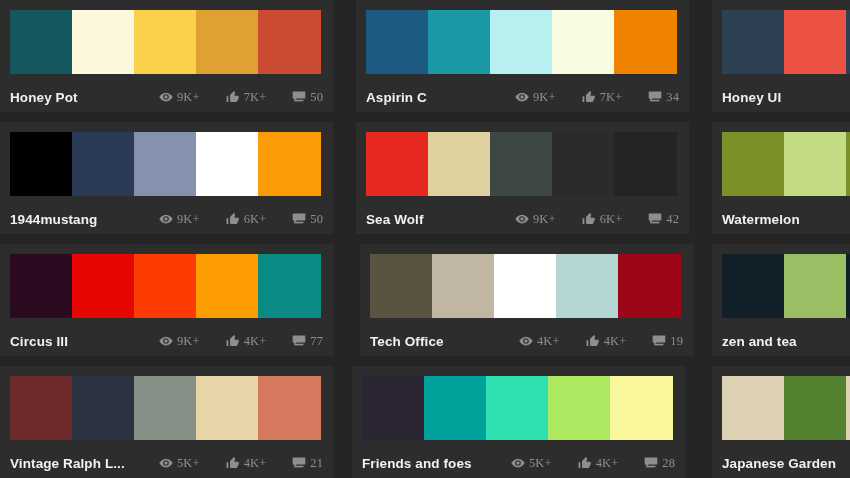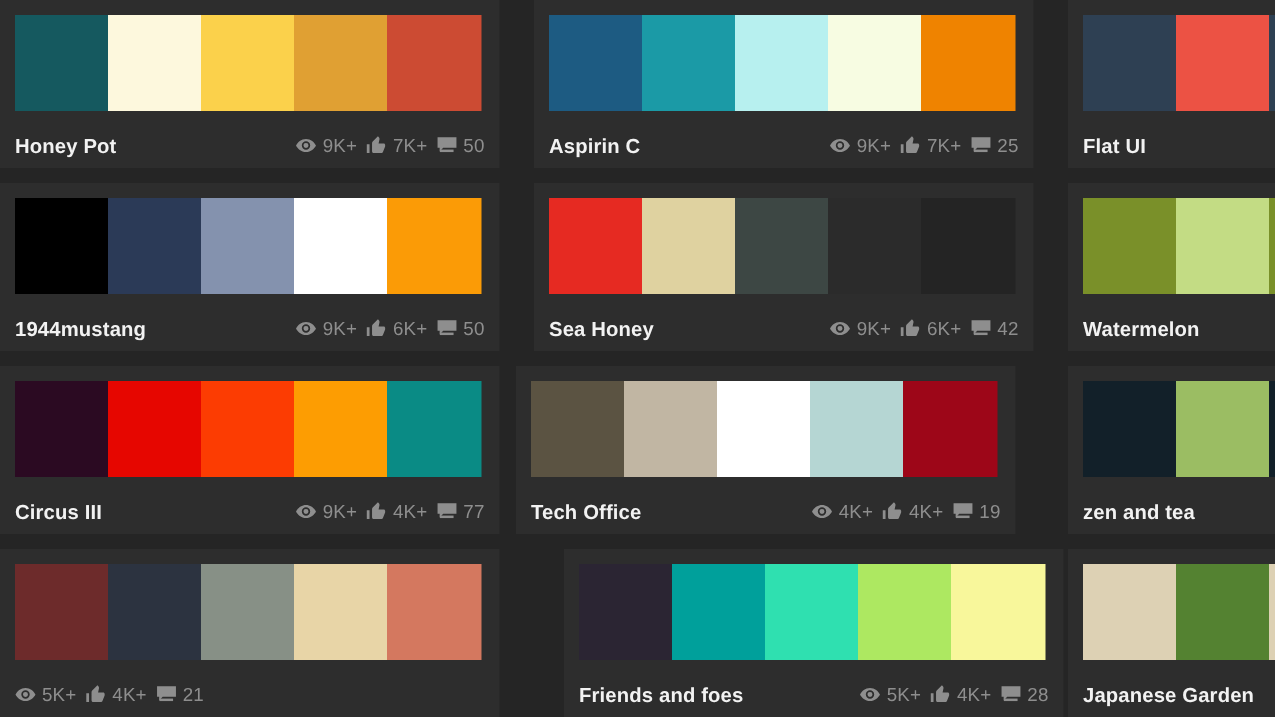--- a/index.html
+++ b/index.html
@@ -42,22 +42,23 @@
     font-weight:bold;
     letter-spacing:0.1px;
     white-space:nowrap;
     overflow:hidden;
     text-overflow:ellipsis;
     max-width:180px;
   }
   .stats {
     display:flex;
     align-items:center;
-    gap:6px;
+    gap:26px;
     flex:0 0 auto;
+    font-family:Liberation Serif, serif;
   }
   .stat {
     display:flex;
     align-items:center;
     gap:4px;
   }
   .stat .val {
     color:#8e8e8e;
     font-size:12.5px;
     font-weight:normal;
@@ -137,33 +138,33 @@
             </span>
             <span class="val" style="color: rgb(142, 142, 142);">7K+</span>
           </div>
           <div class="stat">
             <span class="ico">
               <svg width="14" height="14" viewBox="0 0 16 16">
                 <path fill="#8e8e8e" d="M0.8 1.7h14.4v8.1H5.1L2.4 12.5V9.8H0.8z"></path>
                 <rect x="2.6" y="11.1" width="10.4" height="1.9" fill="#8e8e8e"></rect>
               </svg>
             </span>
-            <span class="val" style="color: rgb(142, 142, 142);">25</span>
+            <span class="val" style="color: rgb(142, 142, 142);">34</span>
           </div>
         </div>
       </div>
     </div>
     <div class="card" style="left: 712px; top: 0px; width: 333px; height: 112px; background: rgb(45, 45, 45);">
       <div class="swatches">
         <div class="swatch" title="#2e4053" style="background: rgb(46, 64, 83); width: 62px;"></div>
         <div class="swatch" title="#ec5244" style="background: rgb(236, 82, 68); width: 62px;"></div>
         <div class="swatch" title="#2e4053" style="background: rgb(46, 64, 83); width: 62px;"></div>
       </div>
       <div class="meta">
-        <div class="pal-title" style="color: rgb(242, 242, 242);">Flat UI</div>
+        <div class="pal-title" style="color: rgb(242, 242, 242);">Honey UI</div>
       </div>
     </div>
     <div class="card" style="left: 0px; top: 122px; width: 333px; height: 112px; background: rgb(45, 45, 45); padding-left: 40px;">
       <div class="swatches">
         <div class="swatch" title="#000000" style="background: rgb(0, 0, 0); width: 62px;"></div>
         <div class="swatch" title="#2b3a57" style="background: rgb(43, 58, 87); width: 62px;"></div>
         <div class="swatch" title="#8492ae" style="background: rgb(132, 146, 174); width: 62px;"></div>
         <div class="swatch" title="#ffffff" style="background: rgb(255, 255, 255); width: 62px;"></div>
         <div class="swatch" title="#fb9b06" style="background: rgb(251, 155, 6); width: 63px;"></div>
       </div>
@@ -200,21 +201,21 @@
     </div>
     <div class="card" style="left: 356px; top: 122px; width: 333px; height: 112px; background: rgb(45, 45, 45);">
       <div class="swatches">
         <div class="swatch" title="#e62a22" style="background: rgb(230, 42, 34); width: 62px;"></div>
         <div class="swatch" title="#dfd2a0" style="background: rgb(223, 210, 160); width: 62px;"></div>
         <div class="swatch" title="#3d4744" style="background: rgb(61, 71, 68); width: 62px;"></div>
         <div class="swatch" title="#2b2b2b" style="background: rgb(43, 43, 43); width: 62px;"></div>
         <div class="swatch" title="#242424" style="background: rgb(36, 36, 36); width: 63px;"></div>
       </div>
       <div class="meta">
-        <div class="pal-title" style="color: rgb(242, 242, 242);">Sea Honey</div>
+        <div class="pal-title" style="color: rgb(242, 242, 242);">Sea Wolf</div>
         <div class="stats">
           <div class="stat">
             <span class="ico">
               <svg width="14" height="14" viewBox="0 0 16 16">
                 <path fill="#8e8e8e" d="M8 3C4.4 3 1.5 5.6 0.4 8c1.1 2.4 4 5 7.6 5s6.5-2.6 7.6-5C14.5 5.6 11.6 3 8 3zm0 8.2A3.2 3.2 0 1 1 8 4.8a3.2 3.2 0 0 1 0 6.4zm0-5.1a1.9 1.9 0 1 0 0 3.8 1.9 1.9 0 0 0 0-3.8z"></path>
               </svg>
             </span>
             <span class="val" style="color: rgb(142, 142, 142);">9K+</span>
           </div>
           <div class="stat">
@@ -279,21 +280,21 @@
               <svg width="14" height="14" viewBox="0 0 16 16">
                 <path fill="#8e8e8e" d="M0.8 1.7h14.4v8.1H5.1L2.4 12.5V9.8H0.8z"></path>
                 <rect x="2.6" y="11.1" width="10.4" height="1.9" fill="#8e8e8e"></rect>
               </svg>
             </span>
             <span class="val" style="color: rgb(142, 142, 142);">77</span>
           </div>
         </div>
       </div>
     </div>
-    <div class="card" style="left: 344px; top: 244px; width: 333px; height: 112px; background: rgb(45, 45, 45);">
+    <div class="card" style="left: 360px; top: 244px; width: 333px; height: 112px; background: rgb(45, 45, 45);">
       <div class="swatches">
         <div class="swatch" title="#5b5342" style="background: rgb(91, 83, 66); width: 62px;"></div>
         <div class="swatch" title="#c1b6a3" style="background: rgb(193, 182, 163); width: 62px;"></div>
         <div class="swatch" title="#ffffff" style="background: rgb(255, 255, 255); width: 62px;"></div>
         <div class="swatch" title="#b5d6d3" style="background: rgb(181, 214, 211); width: 62px;"></div>
         <div class="swatch" title="#9d0618" style="background: rgb(157, 6, 24); width: 63px;"></div>
       </div>
       <div class="meta">
         <div class="pal-title" style="color: rgb(242, 242, 242);">Tech Office</div>
         <div class="stats">
@@ -337,20 +338,21 @@
     </div>
     <div class="card" style="left: 0px; top: 366px; width: 333px; height: 112px; background: rgb(45, 45, 45);">
       <div class="swatches">
         <div class="swatch" title="#6d2b2b" style="background: rgb(109, 43, 43); width: 62px;"></div>
         <div class="swatch" title="#2c3340" style="background: rgb(44, 51, 64); width: 62px;"></div>
         <div class="swatch" title="#879086" style="background: rgb(135, 144, 134); width: 62px;"></div>
         <div class="swatch" title="#e8d5a7" style="background: rgb(232, 213, 167); width: 62px;"></div>
         <div class="swatch" title="#d4785f" style="background: rgb(212, 120, 95); width: 63px;"></div>
       </div>
       <div class="meta">
+        <div class="pal-title" style="color: rgb(242, 242, 242);">Vintage Ralph L...</div>
         <div class="stats">
           <div class="stat">
             <span class="ico">
               <svg width="14" height="14" viewBox="0 0 16 16">
                 <path fill="#8e8e8e" d="M8 3C4.4 3 1.5 5.6 0.4 8c1.1 2.4 4 5 7.6 5s6.5-2.6 7.6-5C14.5 5.6 11.6 3 8 3zm0 8.2A3.2 3.2 0 1 1 8 4.8a3.2 3.2 0 0 1 0 6.4zm0-5.1a1.9 1.9 0 1 0 0 3.8 1.9 1.9 0 0 0 0-3.8z"></path>
               </svg>
             </span>
             <span class="val" style="color: rgb(142, 142, 142);">5K+</span>
           </div>
           <div class="stat">
@@ -366,21 +368,21 @@
               <svg width="14" height="14" viewBox="0 0 16 16">
                 <path fill="#8e8e8e" d="M0.8 1.7h14.4v8.1H5.1L2.4 12.5V9.8H0.8z"></path>
                 <rect x="2.6" y="11.1" width="10.4" height="1.9" fill="#8e8e8e"></rect>
               </svg>
             </span>
             <span class="val" style="color: rgb(142, 142, 142);">21</span>
           </div>
         </div>
       </div>
     </div>
-    <div class="card" style="left: 376px; top: 366px; width: 333px; height: 112px; background: rgb(45, 45, 45);">
+    <div class="card" style="left: 352px; top: 366px; width: 333px; height: 112px; background: rgb(45, 45, 45);">
       <div class="swatches">
         <div class="swatch" title="#2b2533" style="background: rgb(43, 37, 51); width: 62px;"></div>
         <div class="swatch" title="#00a09b" style="background: rgb(0, 160, 155); width: 62px;"></div>
         <div class="swatch" title="#2fe0b0" style="background: rgb(47, 224, 176); width: 62px;"></div>
         <div class="swatch" title="#ade861" style="background: rgb(173, 232, 97); width: 62px;"></div>
         <div class="swatch" title="#f8f79b" style="background: rgb(248, 247, 155); width: 63px;"></div>
       </div>
       <div class="meta">
         <div class="pal-title" style="color: rgb(242, 242, 242);">Friends and foes</div>
         <div class="stats">

